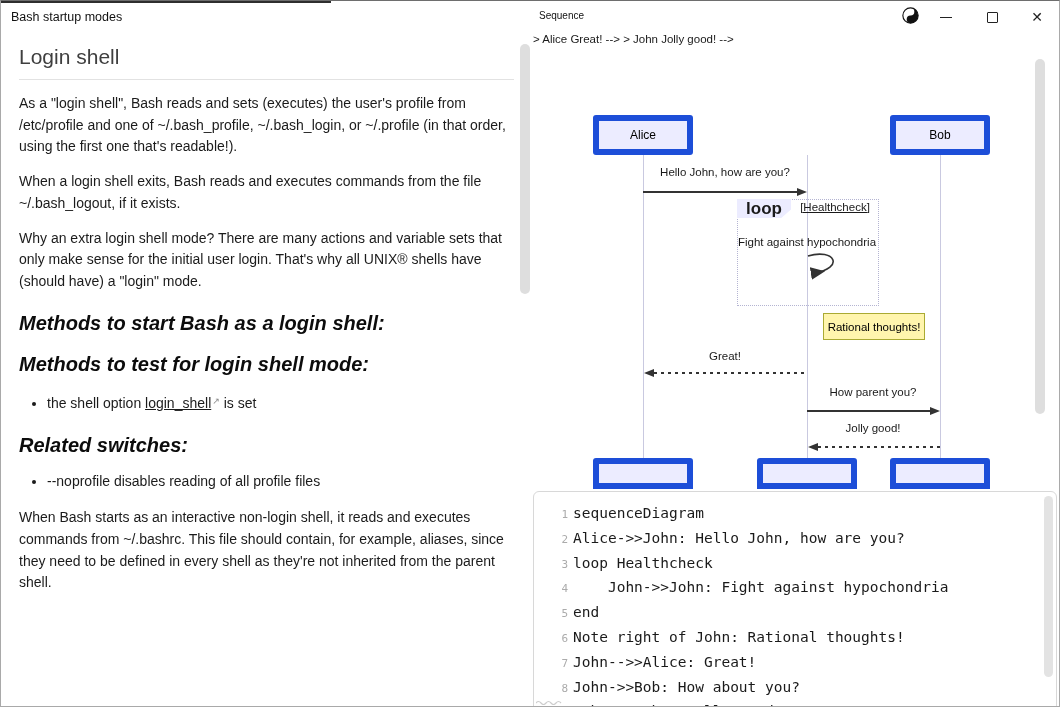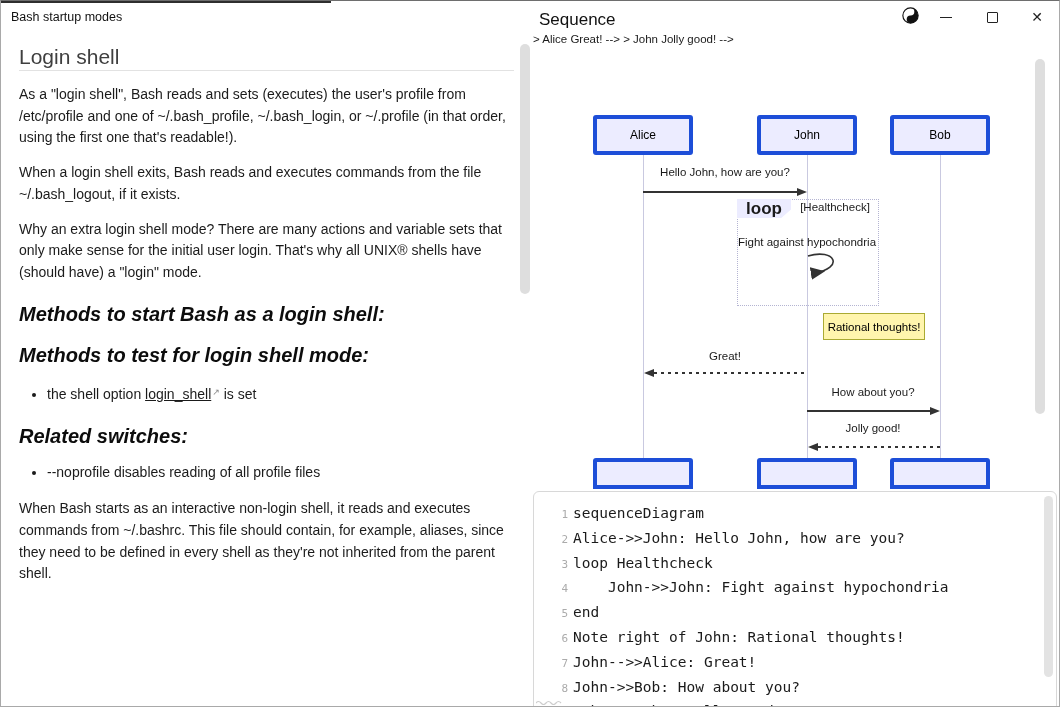--- a/index.html
+++ b/index.html
@@ -6,73 +6,73 @@
   html,body { background:#888; }
   #app {
     position:relative; width:1060px; height:707px; background:#ffffff;
     font-family:"Liberation Sans", sans-serif; overflow:hidden;
     border:1px solid #a9a9a9; border-top:1px solid #6e6e6e;
   }
   #top-edge { position:absolute; left:0; top:0; width:330px; height:2px; background:#2e2e2e; }
 
   
   .titlebar-left  { position:absolute; left:10px;  top:9px;  font-size:12.5px; color:#111; }
-  .titlebar-right { position:absolute; left:538px; top:9px;  font-size:17px; color:#111; }
+  .titlebar-right { position:absolute; left:538px; top:9px;  font-size:10px; color:#111; }
   .winctl { position:absolute; top:0; height:32px; width:34px; display:flex; align-items:center; justify-content:center; cursor:default; background:transparent; border:none; }
   #btn-theme { left:892px; }
   #btn-min   { left:928px; }
   #btn-max   { left:974px; }
   #btn-close { left:1019px; }
   .min-glyph { display:block; width:12px; height:0; border-top:1.2px solid #222; }
   .max-glyph { display:block; width:11px; height:11px; border:1.2px solid #222; border-radius:1px; }
   .close-glyph { font-size:14px; color:#222; line-height:1; }
 
   
   #doc {
     position:absolute; left:18px; top:38px; width:495px; height:660px;
     color:#1b1b1b; font-size:14px; line-height:21.7px; overflow:hidden;
   }
   #doc h1 {
     font-size:21px; font-weight:300; color:#3f3f3f; line-height:26px;
-    border-bottom:1px solid #e2e2e2; margin-top:5px;
+    padding-bottom:9px; border-bottom:1px solid #e2e2e2; margin-top:5px;
   }
   #doc h1.second { margin-top:25px; }
   #doc p { margin:13px 0; }
   #doc .subhead { font-weight:bold; font-style:italic; font-size:20px; color:#0c0c0c; margin:20px 0 15px; }
   #doc ul { margin:14px 0; padding-left:28px; }
   #doc li { margin-bottom:5px; }
   #doc a { color:#1b1b1b; text-decoration:underline; cursor:pointer; }
   .extlink-icon { font-size:9px; color:#8a8a8a; vertical-align:4px; margin-left:1px; }
 
   
   .scroll-thumb { position:absolute; border-radius:5px; background:#dedede; }
   #doc-scroll  { left:519px;  top:43px;  width:10px; height:250px; }
   #diag-scroll { left:1034px; top:58px;  width:10px; height:355px; }
   #code-scroll { left:1043px; top:495px; width:9px;  height:181px; background:#e3e3e3; }
 
   
   #diagram { position:absolute; left:532px; top:32px; width:524px; height:457px; overflow:hidden; font-size:11.5px; color:#1a1a1a; }
   .actor {
     position:absolute; width:100px; height:40px; background:#ECECFF;
-    border:4px solid #1d4ed8; border-radius:3px; display:flex; align-items:center; justify-content:center;
+    border:6px solid #1d4ed8; border-radius:3px; display:flex; align-items:center; justify-content:center;
     font-size:12px; color:#000;
   }
   .actor.bottom { height:31px; border-radius:3px 3px 0 0; }
   .lifeline { position:absolute; width:1px; top:122px; height:303px; background:#c9c9e0; }
   .msg-label { position:absolute; text-align:center; width:200px; }
   .msg-line-solid  { position:absolute; height:1.6px; background:#333; }
   .msg-line-dashed { position:absolute; height:1.6px;
      background:repeating-linear-gradient(90deg,#333 0 3px,transparent 3px 7px); }
   .arrow-right { position:absolute; width:0; height:0; border-top:4.5px solid transparent; border-bottom:4.5px solid transparent; border-left:10px solid #333; }
   .arrow-left  { position:absolute; width:0; height:0; border-top:4.5px solid transparent; border-bottom:4.5px solid transparent; border-right:10px solid #333; }
   #loop-box { position:absolute; left:204px; top:166px; width:142px; height:107px; border:1px dotted #b4b4d2; }
   #loop-tab { position:absolute; left:-1px; top:-1px; width:54px; height:19px; background:#ECECFF;
      clip-path:polygon(0 0,100% 0,100% 55%,82% 100%,0 100%);
      display:flex; align-items:center; justify-content:center; font-weight:600; font-size:17px; }
-  #loop-cond { position:absolute; left:52px; top:1px; width:90px; text-align:center; font-size:11.5px; }
+  #loop-cond { position:absolute; left:52px; top:1px; width:90px; text-align:center; font-size:11.5px;text-decoration:underline; }
   #note-box { position:absolute; left:290px; top:280px; width:102px; height:27px; background:#fff5ad;
      border:1px solid #aaaa33; display:flex; align-items:center; justify-content:center; font-size:11.5px; color:#000; }
   #selfloop { position:absolute; left:272px; top:218px; }
 
   
   #code {
     position:absolute; left:532px; top:490px; width:524px; height:260px;
     background:#fff; border:1px solid #d8d8d8; border-radius:6px;
     font-family:"DejaVu Sans Mono","Liberation Mono",monospace;
     font-size:14.5px; line-height:23.8px; color:#1a1a1a;
@@ -139,23 +139,20 @@
 
     
     <div class="lifeline" style="left:109.5px"></div>
     <div class="lifeline" style="left:273.5px"></div>
     <div class="lifeline" style="left:406.5px"></div>
 
     
     <div class="actor" style="left:60px;top:82px">
         <span>Alice</span>
       </div>
-    <div class="actor" style="left:224px;top:82px">
-        <span>John</span>
-      </div>
     <div class="actor" style="left:357px;top:82px">
         <span>Bob</span>
       </div>
 
     
     <div class="actor bottom" style="left:60px;top:425px"></div>
     <div class="actor bottom" style="left:224px;top:425px"></div>
     <div class="actor bottom" style="left:357px;top:425px"></div>
 
     
@@ -184,21 +181,21 @@
     <div id="note-box">
         <span>Rational thoughts!</span>
       </div>
 
     &gt; Alice  Great! --&gt;
     <div class="msg-label" style="left:92px;top:317px">Great!</div>
     <div class="arrow-left" style="left:111px;top:335.5px"></div>
     <div class="msg-line-dashed" style="left:121px;top:339px;width:152px"></div>
 
     
-    <div class="msg-label" style="left:240px;top:353px">How about you?</div>
+    <div class="msg-label" style="left:240px;top:353px">How parent you?</div>
     <div class="msg-line-solid" style="left:274px;top:377px;width:123px"></div>
     <div class="arrow-right" style="left:397px;top:373.5px"></div>
 
     &gt; John  Jolly good! --&gt;
     <div class="msg-label" style="left:240px;top:389px">Jolly good!</div>
     <div class="arrow-left" style="left:275px;top:409.5px"></div>
     <div class="msg-line-dashed" style="left:285px;top:413px;width:122px"></div>
   </div>
 
   <div class="scroll-thumb" id="diag-scroll"></div>

